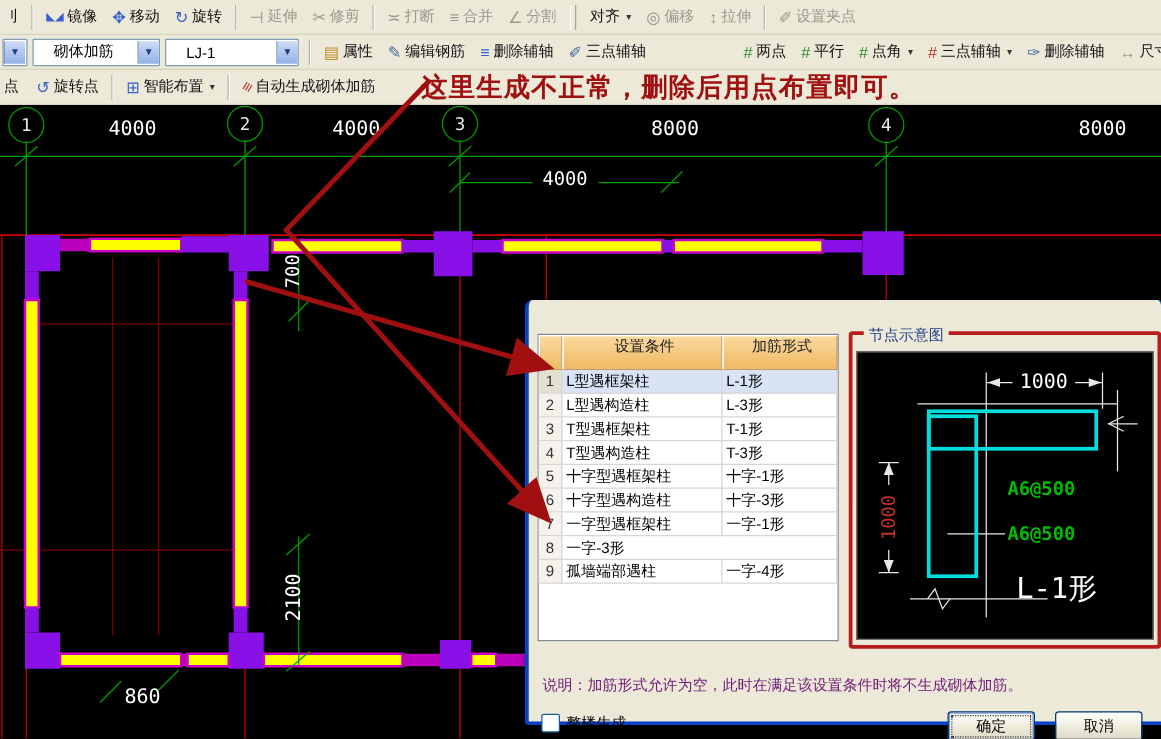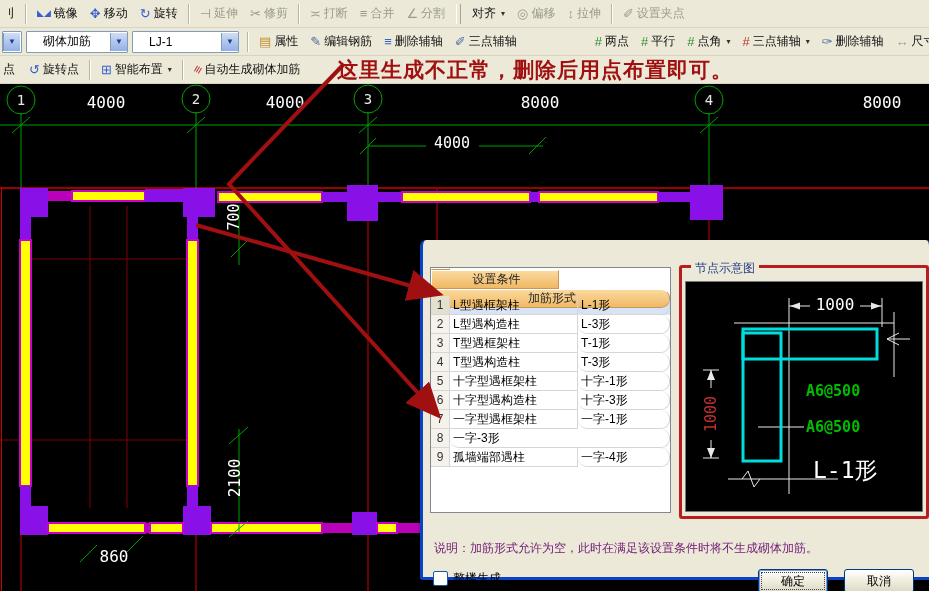--- a/index.html
+++ b/index.html
@@ -45,30 +45,30 @@
   #titlebar{position:absolute;left:-3px;top:0;width:506px;height:25px;border-radius:6px 6px 0 0;
     background:linear-gradient(180deg,#2664e0 0%,#4a90f4 12%,#1e63e8 55%,#1747b8 100%);
     display:flex;align-items:center;color:#fff;font-size:13px;font-weight:bold;padding-left:9px;box-sizing:border-box;}
   #closebtn{position:absolute;right:4px;top:3px;width:21px;height:19px;border:1px solid #f2f2f2;border-radius:3px;
     background:linear-gradient(180deg,#f0a088,#d9502f 45%,#b03418);color:#fff;font-size:13px;font-weight:bold;
     display:flex;align-items:center;justify-content:center;line-height:1;}
   #dlg-body{position:absolute;left:0;top:25px;width:500px;height:309px;}
 
   .ptable{position:absolute;left:7px;top:2px;width:239px;height:244px;background:#fff;
     border:1px solid #828790;font-size:12px;}
-  .thead{display:flex;height:28px;flex-direction:column;}
+  .thead{display:flex;height:28px;}
   .thead>div{background:linear-gradient(180deg,#fbd99e,#efb964);border:1px solid #fff;
     border-right-color:#c89858;border-bottom-color:#c89858;box-sizing:border-box;
     text-align:center;line-height:17px;font-size:12px;color:#222;}
   .trow{display:flex;height:19px;}
   .trow>div{border-right:1px solid #d6d6d6;border-bottom:1px solid #d6d6d6;box-sizing:border-box;
     line-height:18px;overflow:hidden;}
   .c0{width:19px;text-align:center;background:#f4f2ea;color:#333;flex:0 0 auto;}
   .c1{width:128px;padding-left:3px;flex:0 0 auto;}
-  .c2{flex:1;padding-left:3px;border-radius:9px;}
+  .c2{flex:1;padding-left:3px;}
   .trow.sel{background:#d8e3f6;}
   .trow.sel .c0{background:#e4e0d0;}
 
   .gbox{position:absolute;left:256px;top:0px;width:244px;height:248px;
     border:3px solid #b91c1c;border-radius:3px;}
   .gbox-title{position:absolute;left:9px;top:-8px;background:#ece9d8;padding:0 4px;
     font-size:12px;color:#27408b;}
   .gcanvas{position:absolute;left:3px;top:13px;width:236px;height:229px;background:#000;border:1px solid #777;}
 
   #note{position:absolute;left:11px;top:275px;font-size:12px;color:#701a75;white-space:nowrap;}

